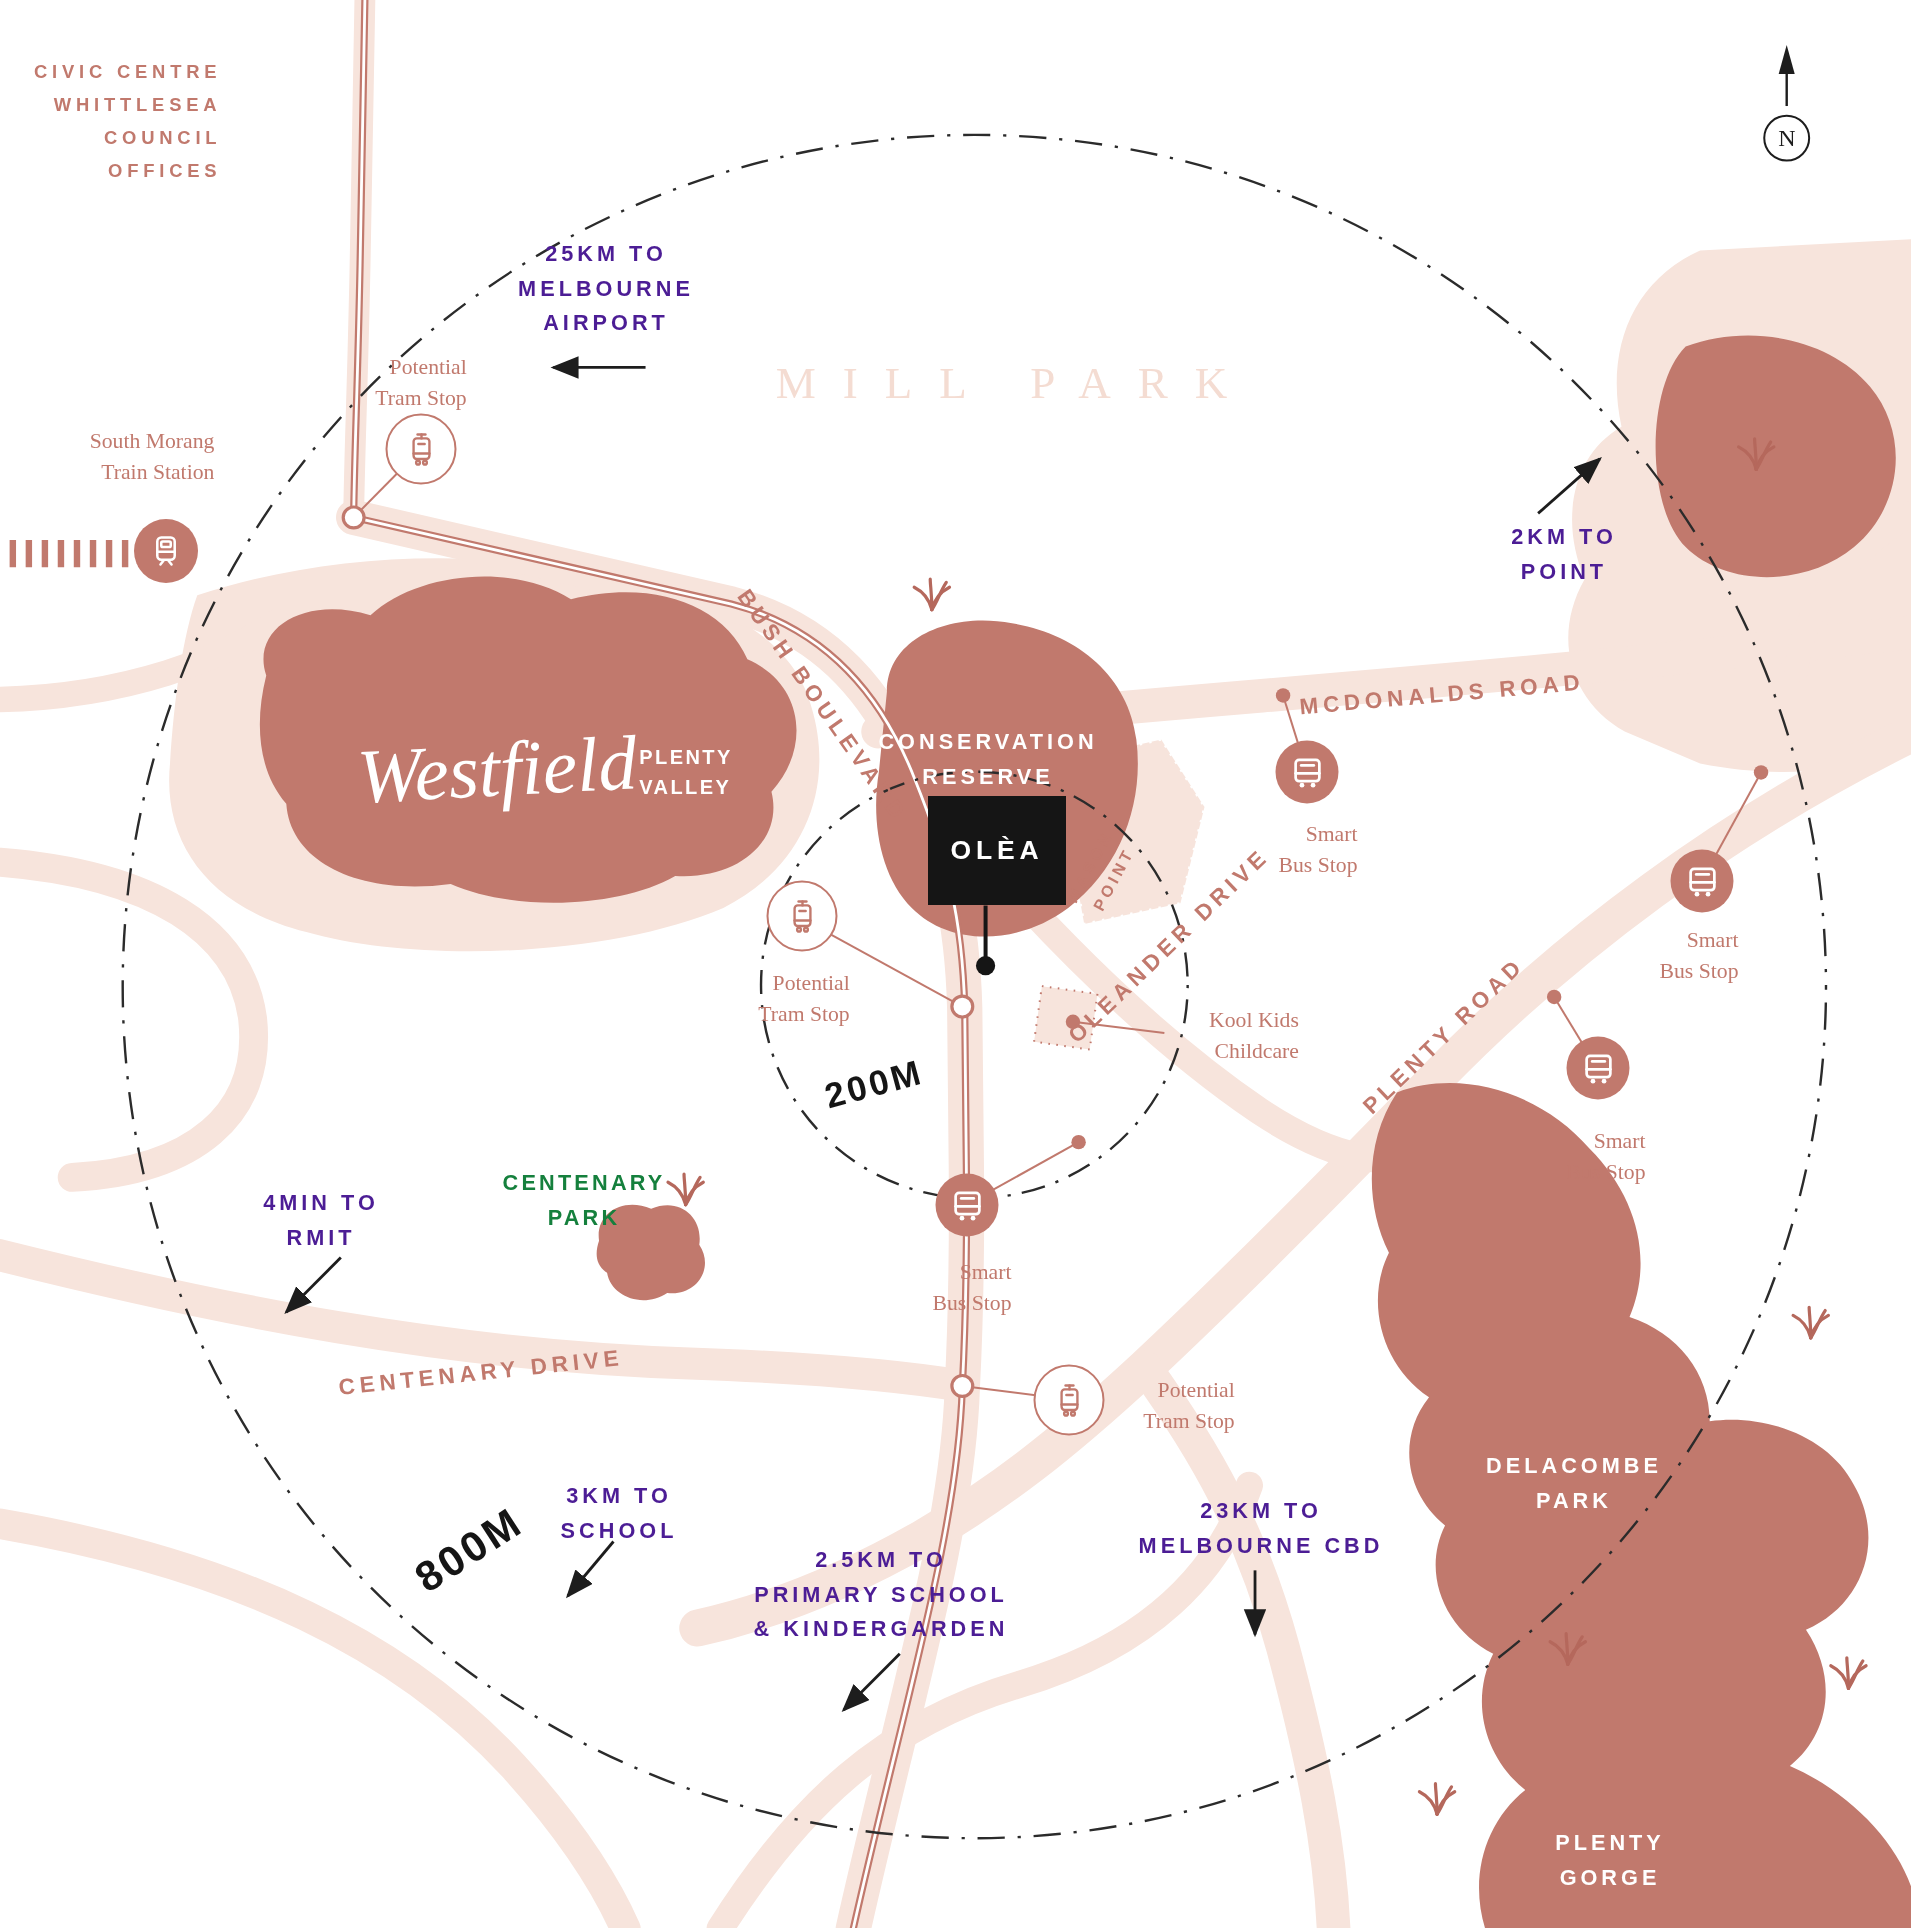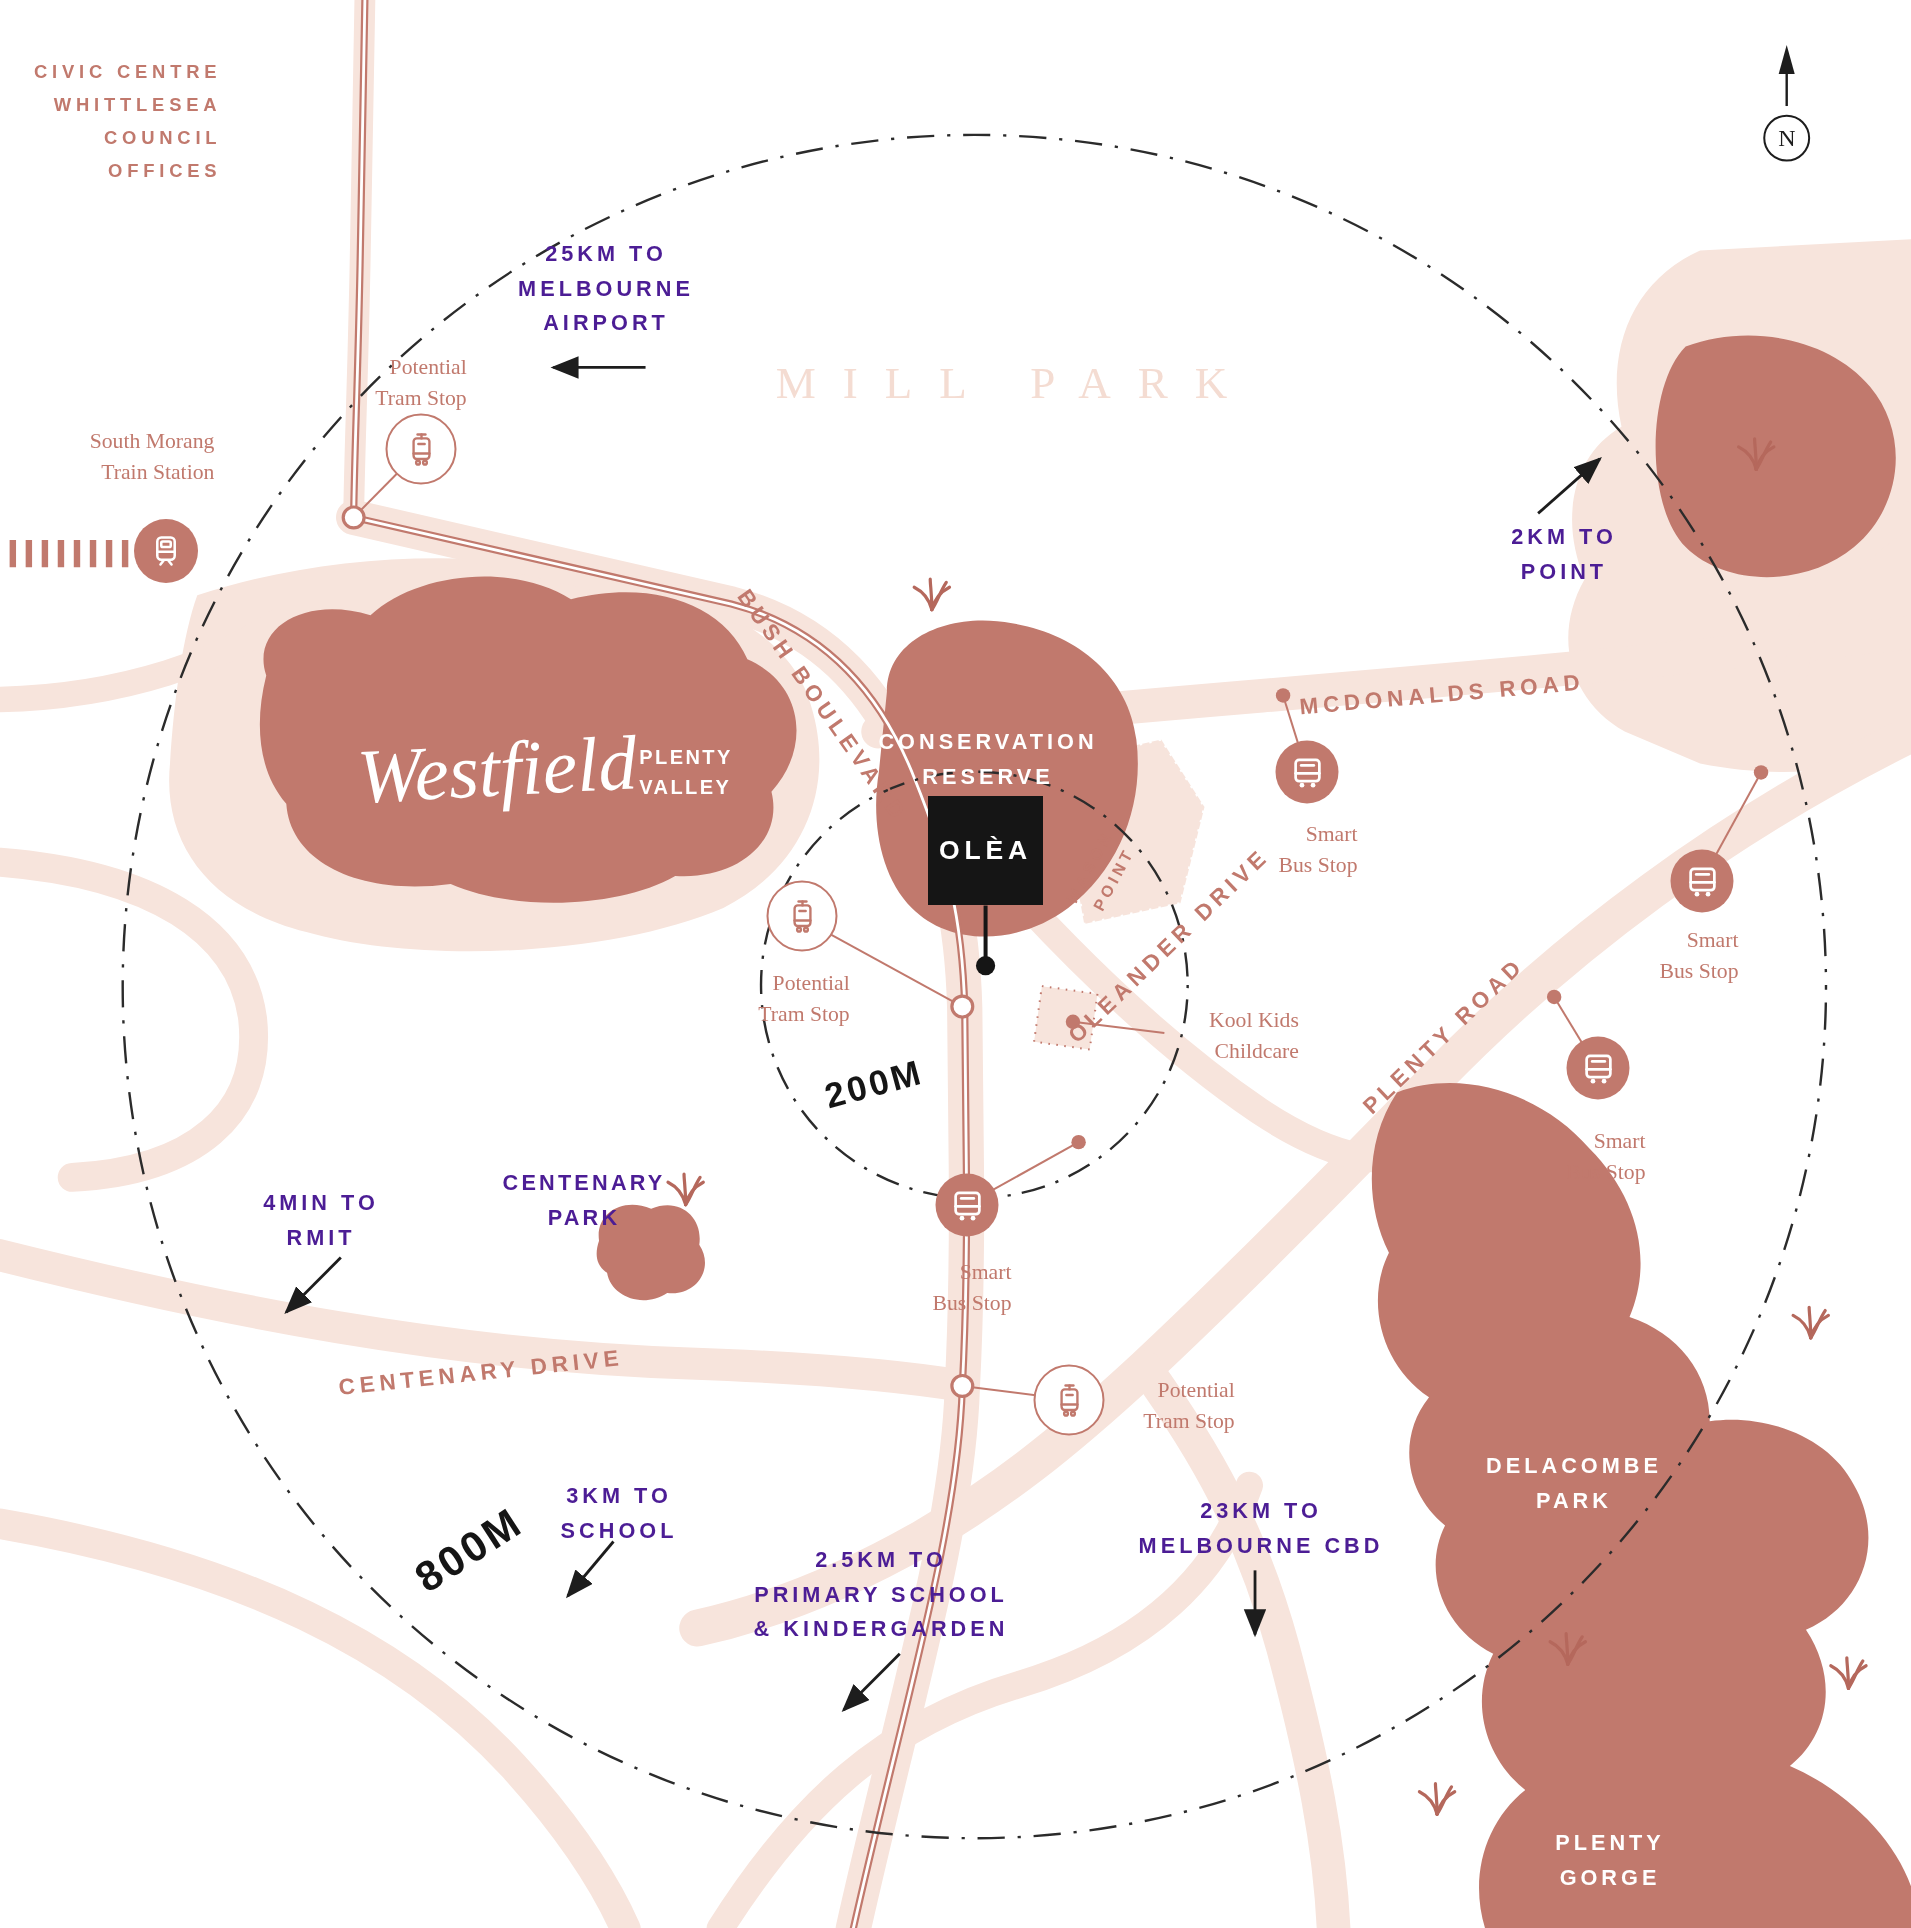--- a/index.html
+++ b/index.html
@@ -4,28 +4,28 @@
 <style>
   html,body{margin:0;padding:0;background:#ffffff;}
   .map{position:relative;width:1911px;height:1929px;background:#fff;overflow:hidden;
        font-family:"Liberation Sans",sans-serif;}
   .underlay{position:absolute;left:0;top:0;}
   .lbl{position:absolute;white-space:pre-line;}
   .note-black{font-weight:700;font-size:21.7px;line-height:1.6;letter-spacing:4px;color:#4c1d95;text-align:center;}
   .note-rose{font-family:"Liberation Serif",serif;font-size:21.7px;line-height:1.45;color:#c1796d;text-align:right;}
   .road-label{font-weight:700;font-size:22.5px;letter-spacing:4.8px;color:#c1796d;white-space:nowrap;}
   .white-park{font-weight:700;font-size:21.7px;letter-spacing:4px;line-height:1.6;color:#ffffff;text-align:center;}
-  .rose-park{font-weight:700;font-size:21.7px;letter-spacing:3.2px;line-height:1.6;color:#4c1d95;text-align:center;}
+  .rose-park{font-weight:700;font-size:21.7px;letter-spacing:3.2px;line-height:1.6;color:#15803d;text-align:center;}
   .radius{font-weight:700;color:#151515;letter-spacing:3.2px;white-space:nowrap;}
   .mill{font-family:"Liberation Serif",serif;font-size:45px;letter-spacing:27px;color:#f4dcd2;white-space:nowrap;}
   .civic{font-weight:700;font-size:18.4px;letter-spacing:4.8px;line-height:1.8;color:#c1796d;}
   .script{font-family:"Liberation Serif",serif;font-style:italic;font-size:77px;color:#ffffff;white-space:nowrap;}
   .wf-sub{font-weight:700;font-size:20px;letter-spacing:2.4px;color:#ffffff;line-height:1.5;}
   .mason{font-weight:700;font-size:16px;letter-spacing:4px;color:#c1796d;text-align:center;line-height:1.7;}
-  .olea-box{position:absolute;left:928px;top:796px;width:115px;height:109px;background:#151515;color:#fff;
+  .olea-box{position:absolute;left:928px;top:796px;width:138px;height:109px;background:#151515;color:#fff;
             display:flex;align-items:center;justify-content:center;font-weight:700;font-size:26.5px;letter-spacing:4.8px;}
   .stop{position:absolute;border-radius:50%;display:flex;align-items:center;justify-content:center;box-sizing:border-box;}
   .stop-tram{width:71px;height:71px;background:#fff;border:2.4px solid #c1796d;color:#c1796d;}
   .stop-bus{width:63px;height:63px;background:#c1796d;color:#ffffff;}
   .stop-train{width:64px;height:64px;background:#c1796d;color:#ffffff;}
   .stop svg{width:38px;height:38px;}
   .compass-n{position:absolute;font-family:"Liberation Serif",serif;font-size:24px;color:#1d1d1d;}
 </style>
 </head>
 <body>

